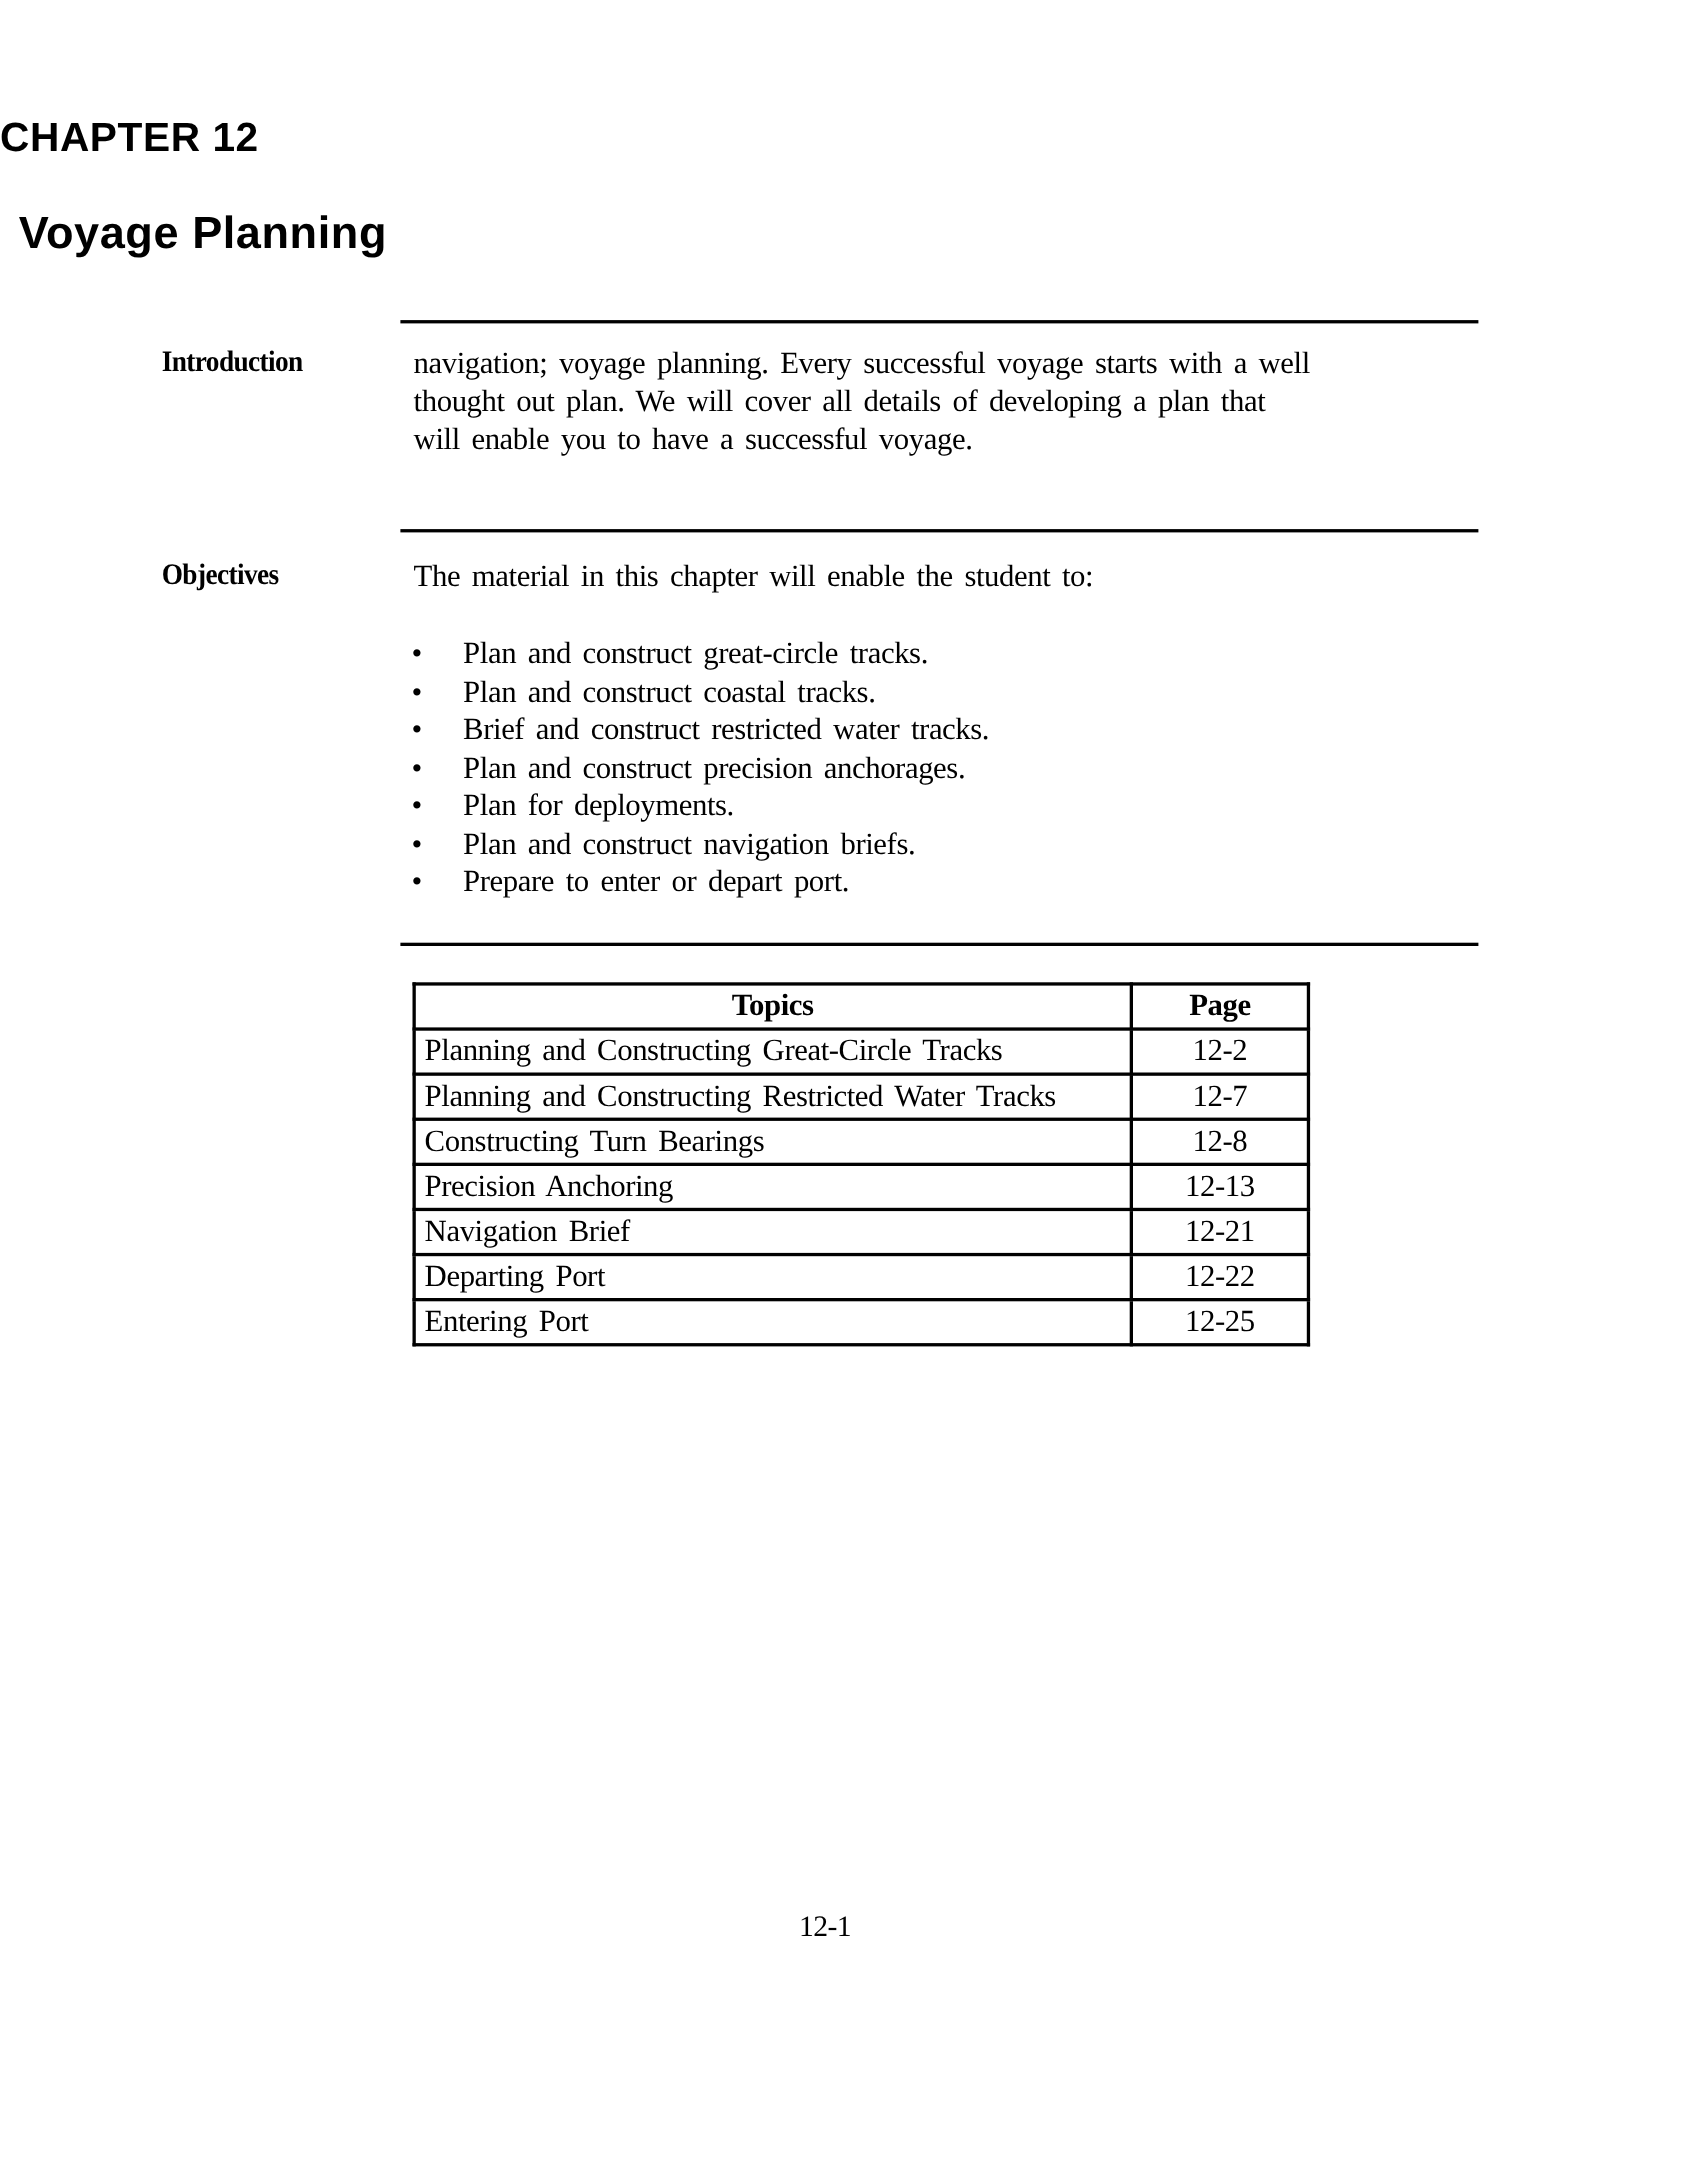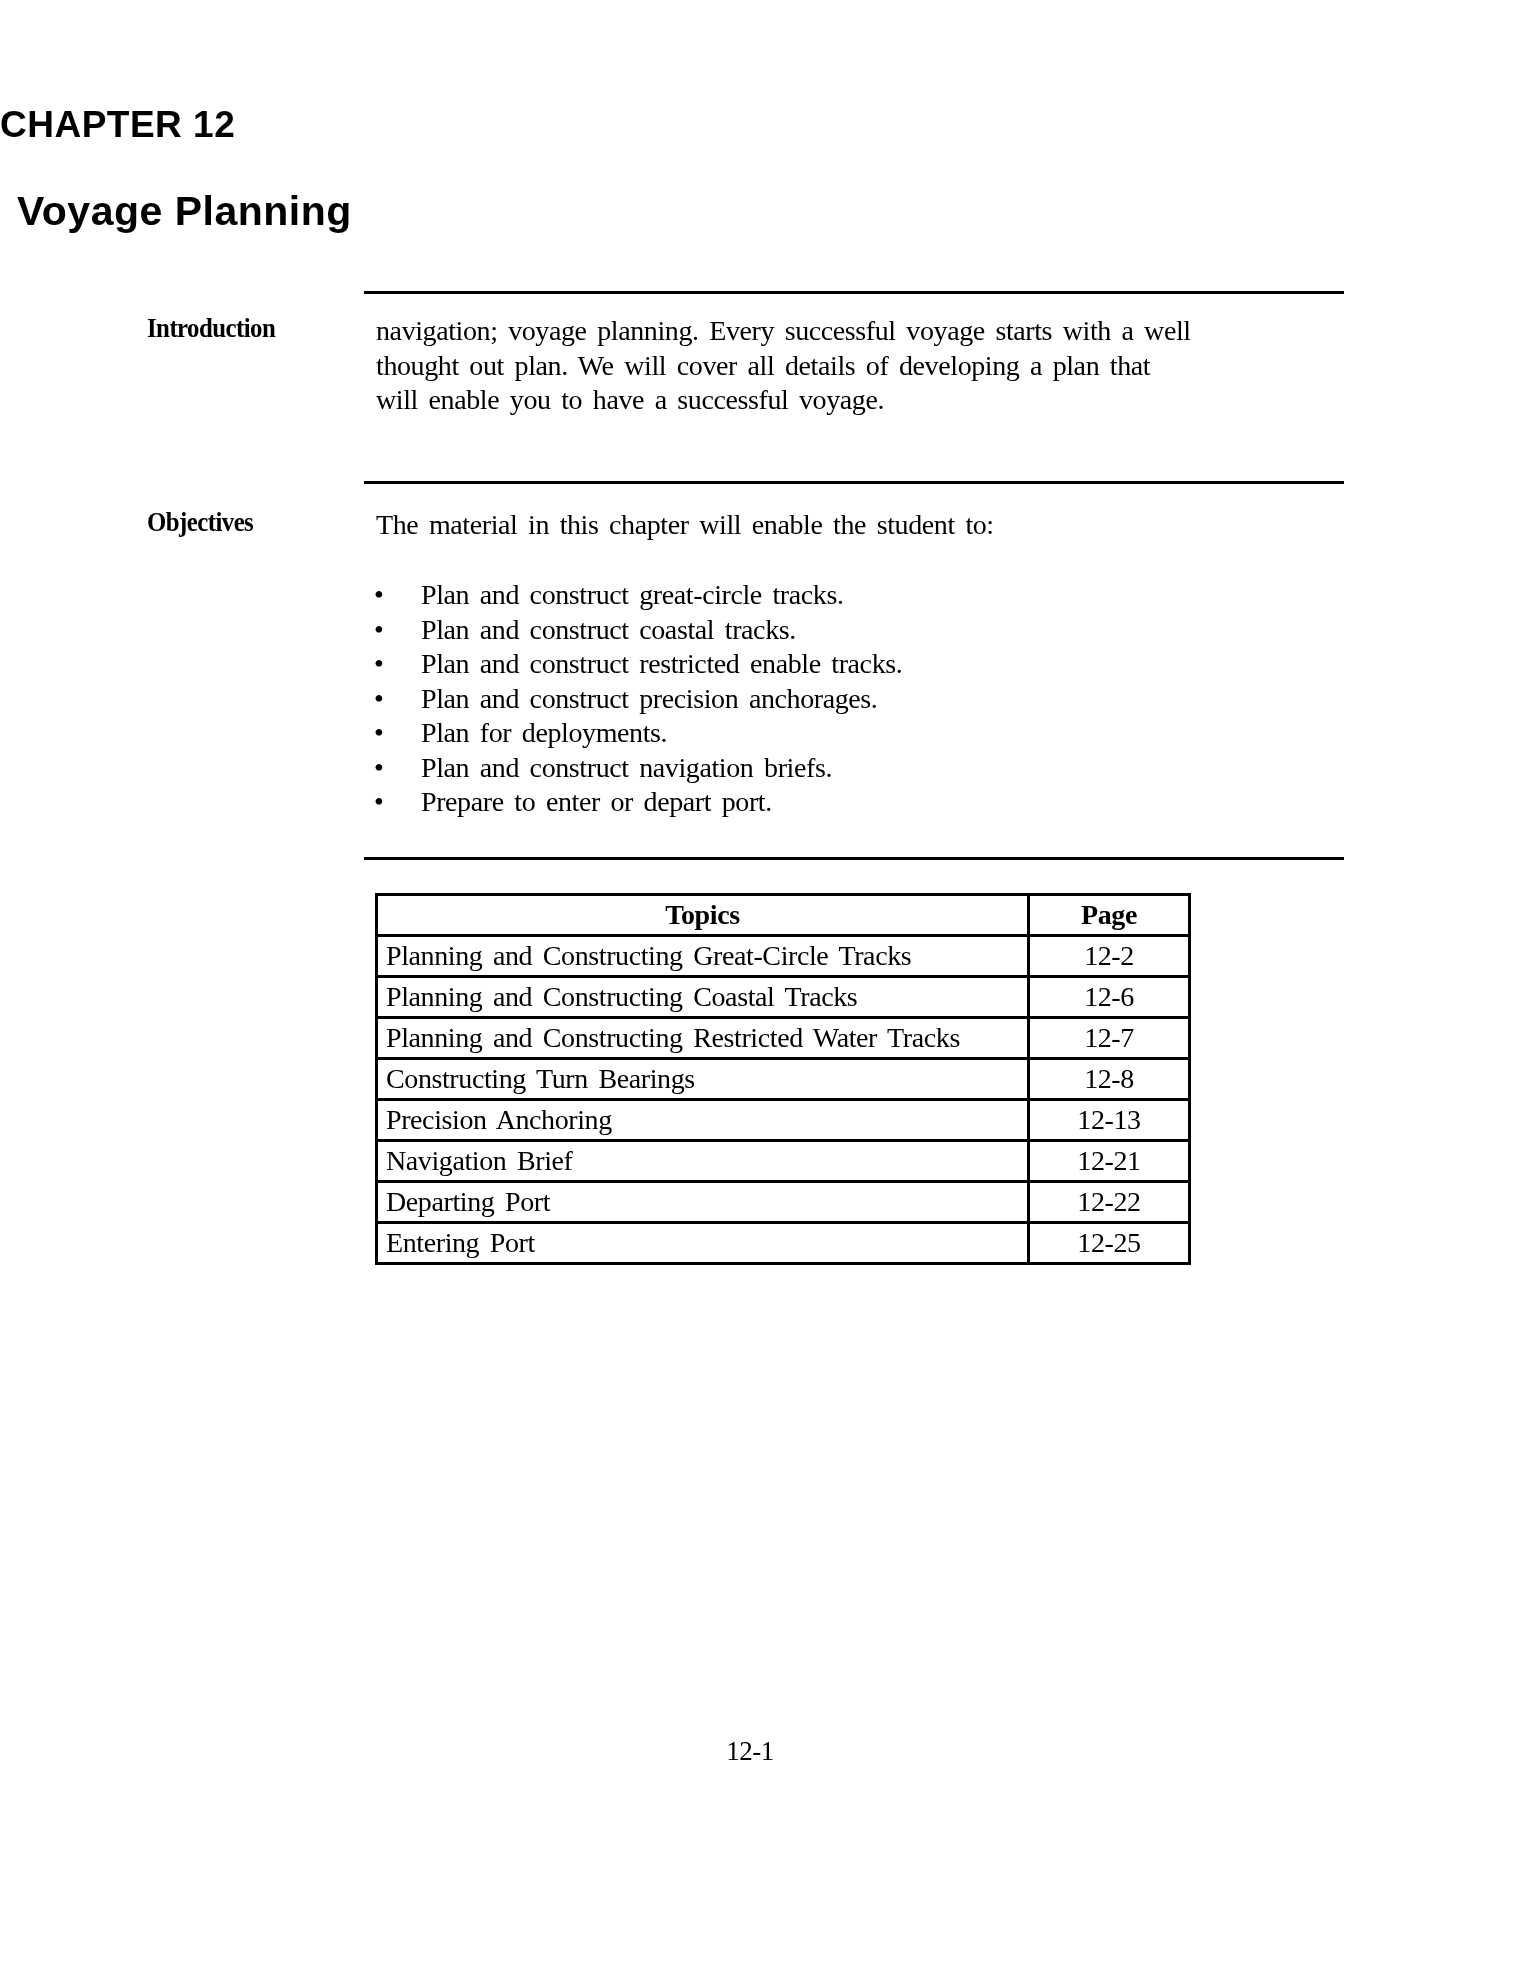--- a/index.html
+++ b/index.html
@@ -140,21 +140,21 @@
 </div>
 
 <div class="rule" style="top:481px;"></div>
 
 <div class="side-label" style="top:507px;">Objectives</div>
 <div class="body-text" style="top:508px;">The material in this chapter will enable the student to:</div>
 
 <ul class="bullets">
   <li><span class="bullet-dot">•</span><span>Plan and construct great-circle tracks.</span></li>
   <li><span class="bullet-dot">•</span><span>Plan and construct coastal tracks.</span></li>
-  <li><span class="bullet-dot">•</span><span>Plan and construct restricted enable tracks.</span></li>
+  <li><span class="bullet-dot">•</span><span>Brief and construct restricted water tracks.</span></li>
   <li><span class="bullet-dot">•</span><span>Plan and construct precision anchorages.</span></li>
   <li><span class="bullet-dot">•</span><span>Plan for deployments.</span></li>
   <li><span class="bullet-dot">•</span><span>Plan and construct navigation briefs.</span></li>
   <li><span class="bullet-dot">•</span><span>Prepare to enter or depart port.</span></li>
 </ul>
 
 <div class="rule" style="top:857px;"></div>
 
 <table class="topics-table">
   <thead>
@@ -162,24 +162,20 @@
       <th>Topics</th>
       <th class="page-head">Page</th>
     </tr>
   </thead>
   <tbody>
     <tr>
       <td>Planning and Constructing Great-Circle Tracks</td>
       <td class="page-cell">12-2</td>
     </tr>
     <tr>
-      <td>Planning and Constructing Coastal Tracks</td>
-      <td class="page-cell">12-6</td>
-    </tr>
-    <tr>
       <td>Planning and Constructing Restricted Water Tracks</td>
       <td class="page-cell">12-7</td>
     </tr>
     <tr>
       <td>Constructing Turn Bearings</td>
       <td class="page-cell">12-8</td>
     </tr>
     <tr>
       <td>Precision Anchoring</td>
       <td class="page-cell">12-13</td>

